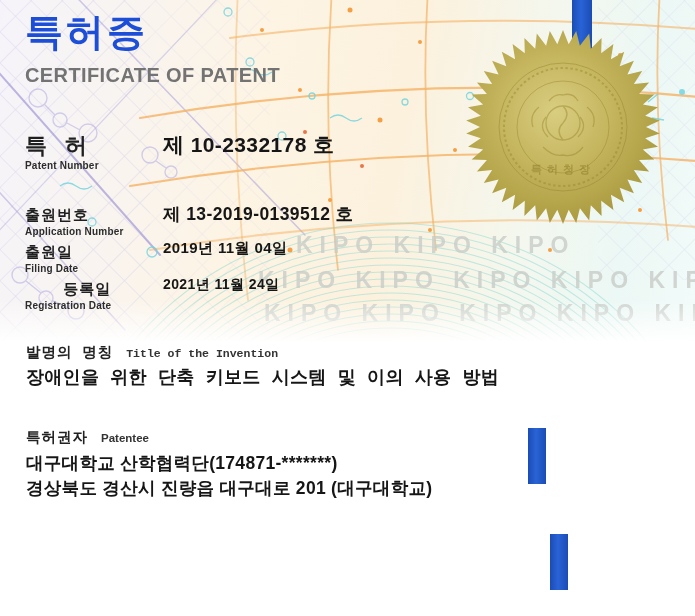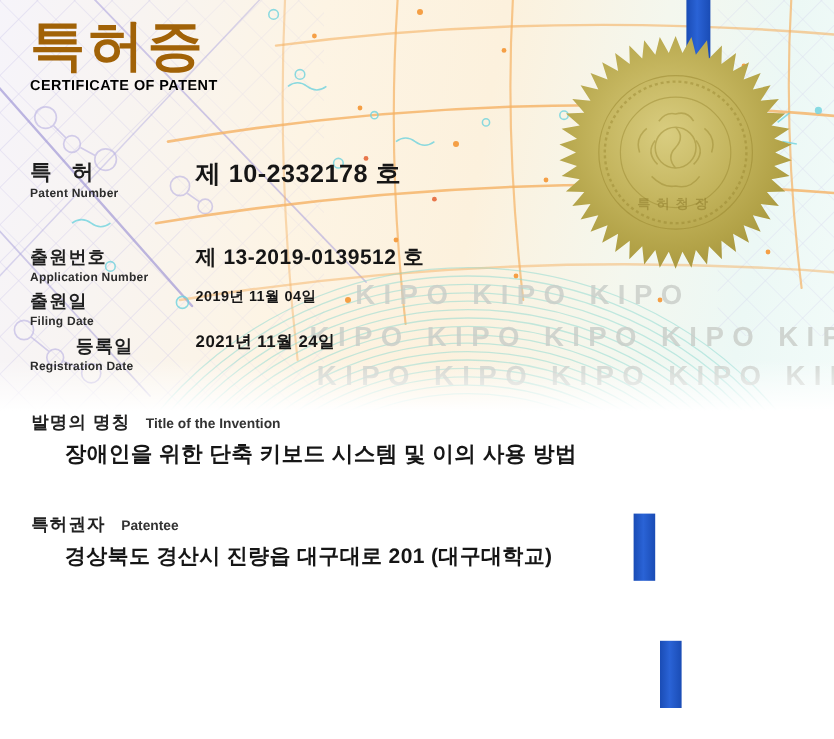--- a/index.html
+++ b/index.html
@@ -23,40 +23,40 @@
   .ribbon{position:absolute;top:0;z-index:2;}
   .stripe{
     position:absolute;top:0;width:18px;height:56px;
     background:linear-gradient(to right,#1a4cb5,#2a63d6 45%,#1a4cb5);
   }
   .stripe.s1{left:528px;} .stripe.s2{left:550px;} .stripe.s3{left:572px;width:20px;}
   
   .seal{position:absolute;left:463px;top:27px;z-index:3;}
   
   .txt{position:absolute;z-index:4;}
-  .title{left:25px;top:12px;font-size:46px;font-weight:800;letter-spacing:3px;color:#a16207;line-height:1.1;}
-  .subtitle{left:25px;top:64px;font-size:12px;font-weight:700;letter-spacing:.4px;color:#000000;}
+  .title{left:25px;top:12px;font-size:38px;font-weight:800;letter-spacing:3px;color:#1d4ed8;line-height:1.1;}
+  .subtitle{left:25px;top:64px;font-size:20px;font-weight:700;letter-spacing:.4px;color:#737373;}
 
   .field{position:absolute;left:25px;z-index:4;}
   .field .ko{font-weight:700;font-size:15px;color:#1f1f1f;letter-spacing:1px;line-height:1.1;}
   .field .en{font-weight:700;font-size:10px;color:#2c2c2c;margin-top:2px;letter-spacing:.2px;}
   .field .fvalue{position:absolute;left:138px;white-space:nowrap;font-weight:700;color:#161616;letter-spacing:.4px;}
-  .f0{top:134px;} .f0 .ko{font-size:18px;letter-spacing:6px;}
+  .f0{top:134px;} .f0 .ko{font-size:22px;letter-spacing:6px;}
   .f0 .fvalue{top:-3px;font-size:21px;text-align:center;}
   .f1{top:207px;} .f1 .fvalue{top:-5px;font-size:17.5px;}
-  .f2{top:244px;} .f2 .fvalue{top:-5px;font-size:12px;}
+  .f2{top:244px;} .f2 .fvalue{top:-5px;font-size:15px;}
   .f3{top:281px;text-align:right;} .f3 .fvalue{top:-5px;font-size:14px;}
 
   .section{position:absolute;left:26px;z-index:4;}
   .shead{height:18px;display:flex;align-items:baseline;}
   .sko{font-size:14.5px;font-weight:700;color:#222;letter-spacing:1px;}
   .sen{font-size:11.5px;font-weight:600;color:#333;margin-left:13px;}
-  .slines{margin-top:5px;margin-left:28px;}
+  .slines{margin-top:5px;}
   .sline{font-weight:700;font-size:17.5px;line-height:25px;color:#161616;letter-spacing:.3px;white-space:nowrap;}
-  .s0{top:343px;} .s0 .sline{font-size:18px;}
+  .s0{top:343px;font-family:Liberation Mono, monospace;} .s0 .sline{font-size:18px;}
   .s1{top:428px;}
   .s2{top:534px;}
 </style>
 </head>
 <body>
 
 <div class="page">
 
   <div class="bg-band">
     <svg width="695" height="345" viewBox="0 0 695 345">
@@ -237,18 +237,19 @@
       <div class="sline">장애인을 위한 단축 키보드 시스템 및 이의 사용 방법</div>
     </div>
   </div>
 
   <div class="section s1">
     <div class="shead">
       <span class="sko">특허권자</span>
       <span class="sen">Patentee</span>
     </div>
     <div class="slines">
+      <div class="sline">대구대학교 산학협력단(174871-*******)</div>
       <div class="sline">경상북도 경산시 진량읍 대구대로 201 (대구대학교)</div>
     </div>
   </div>
 
 
 </div>
 
 </body></html>

